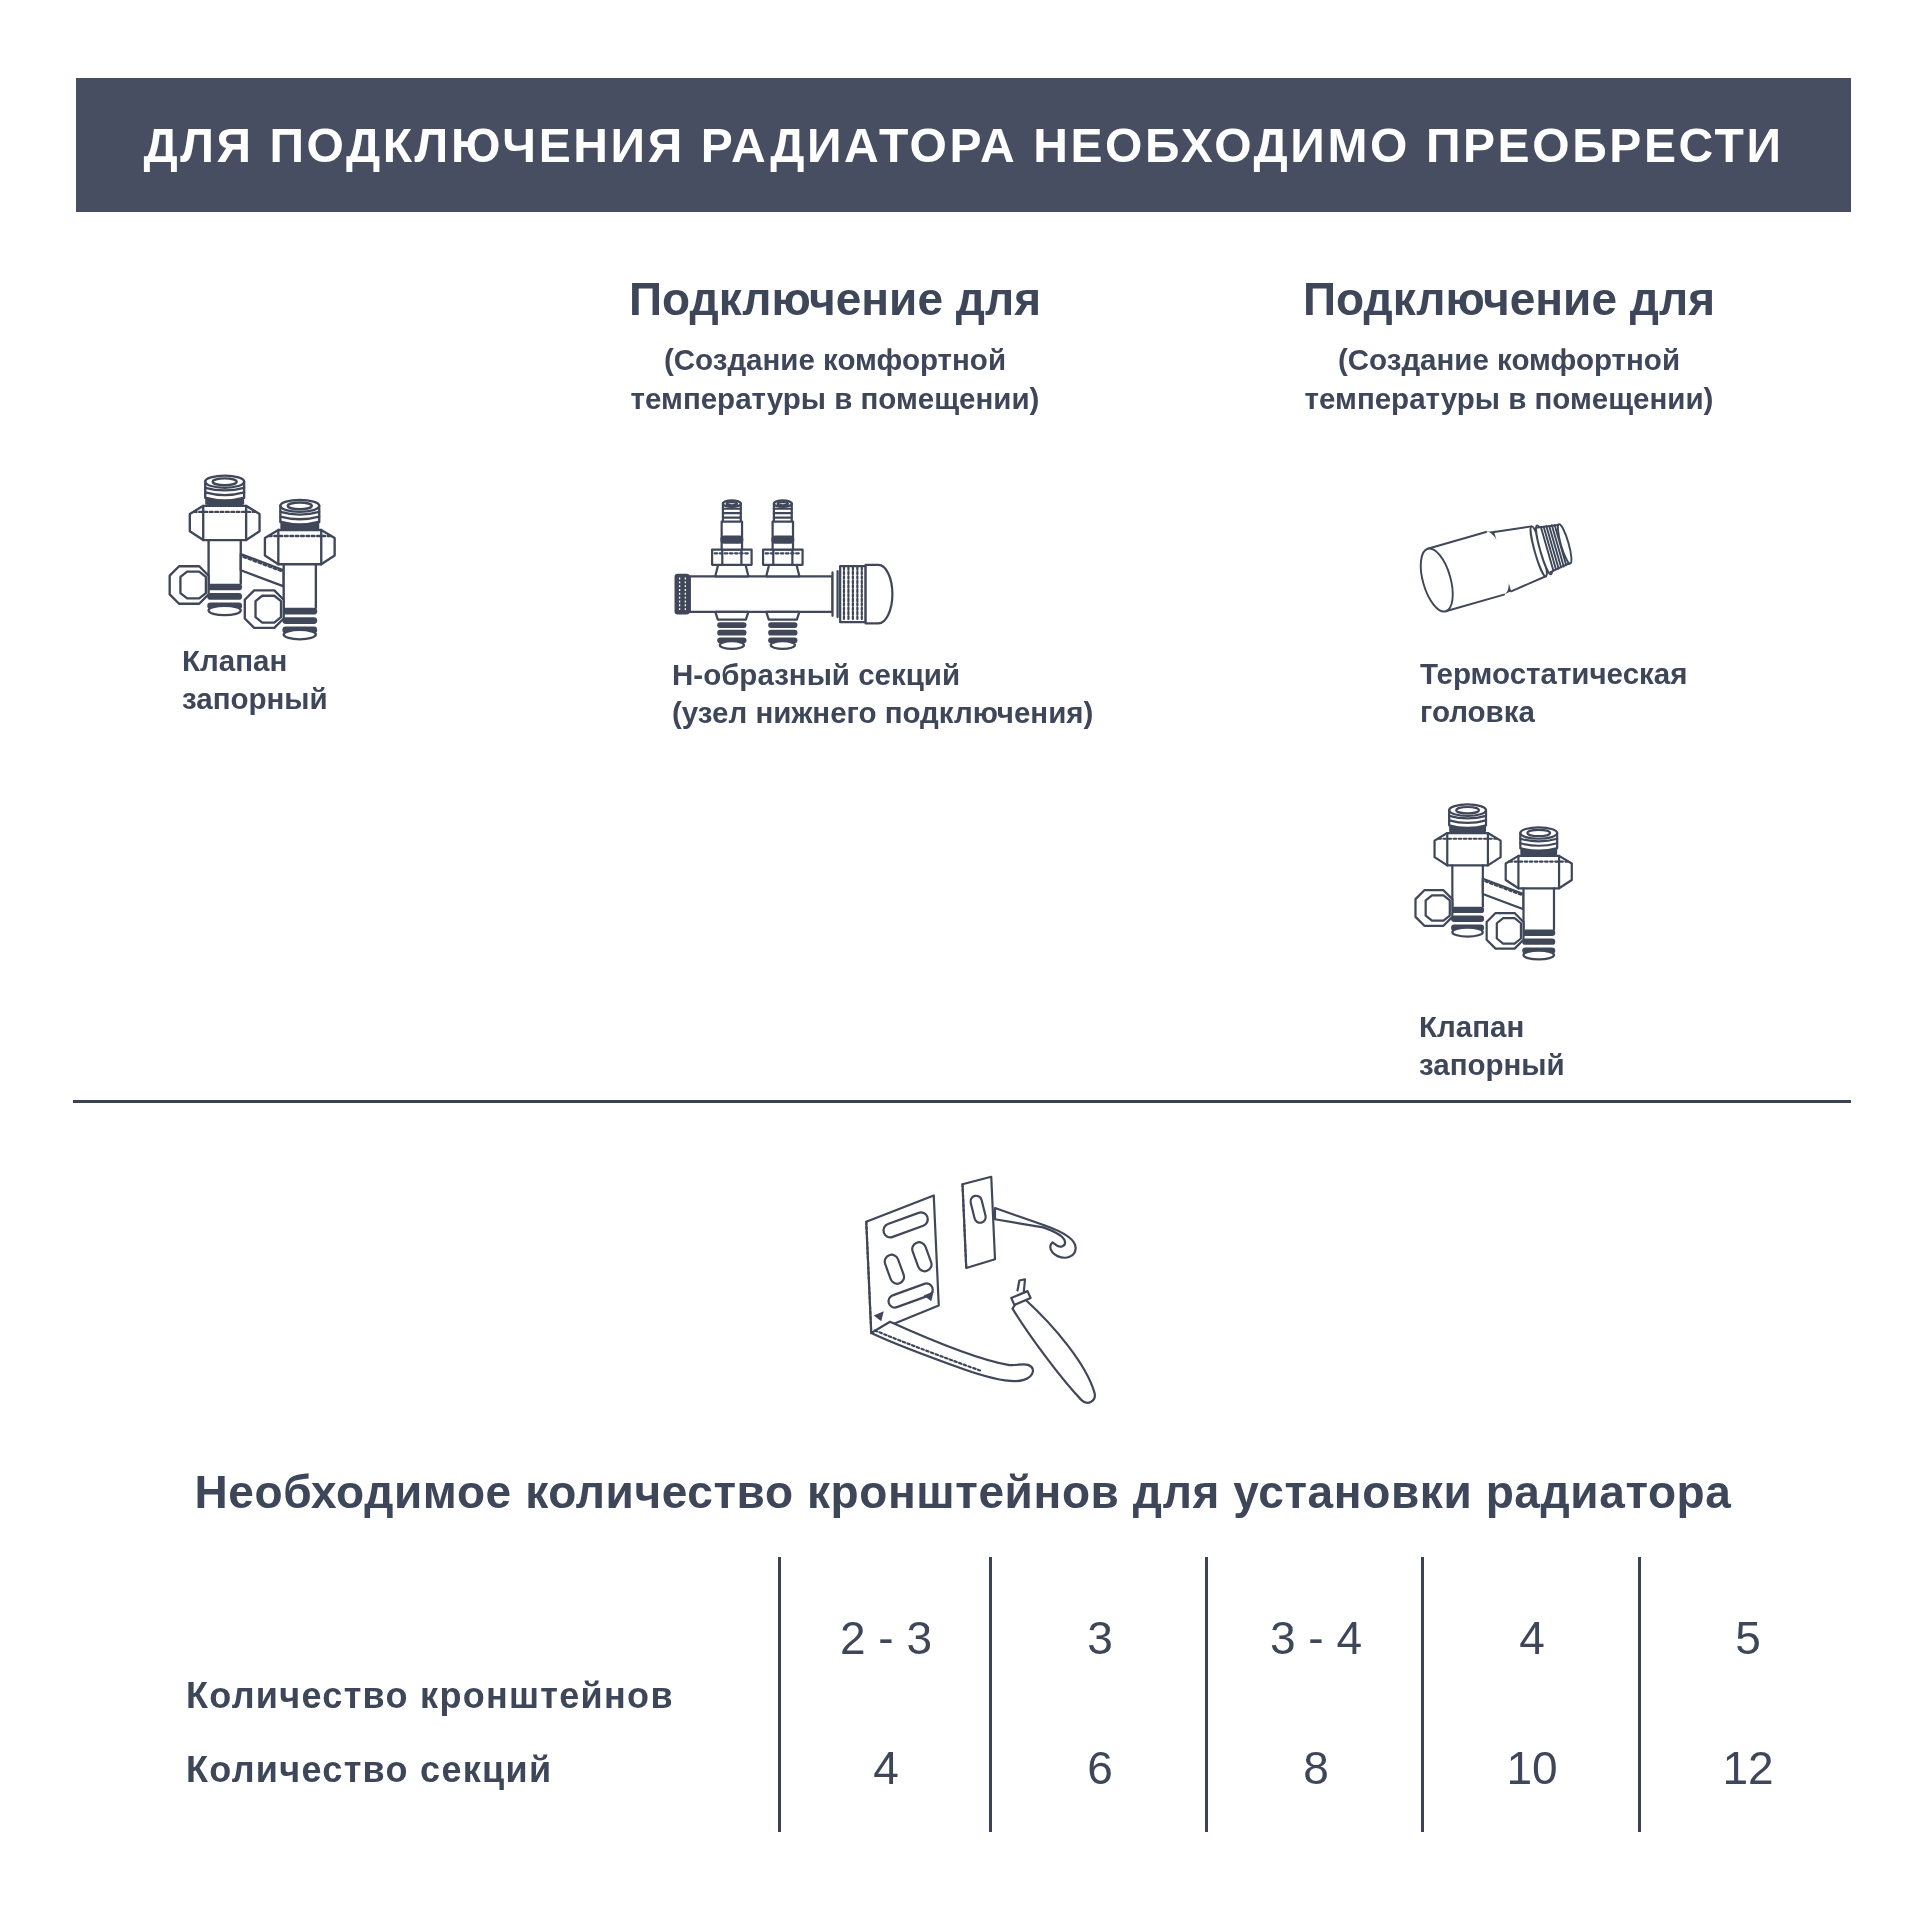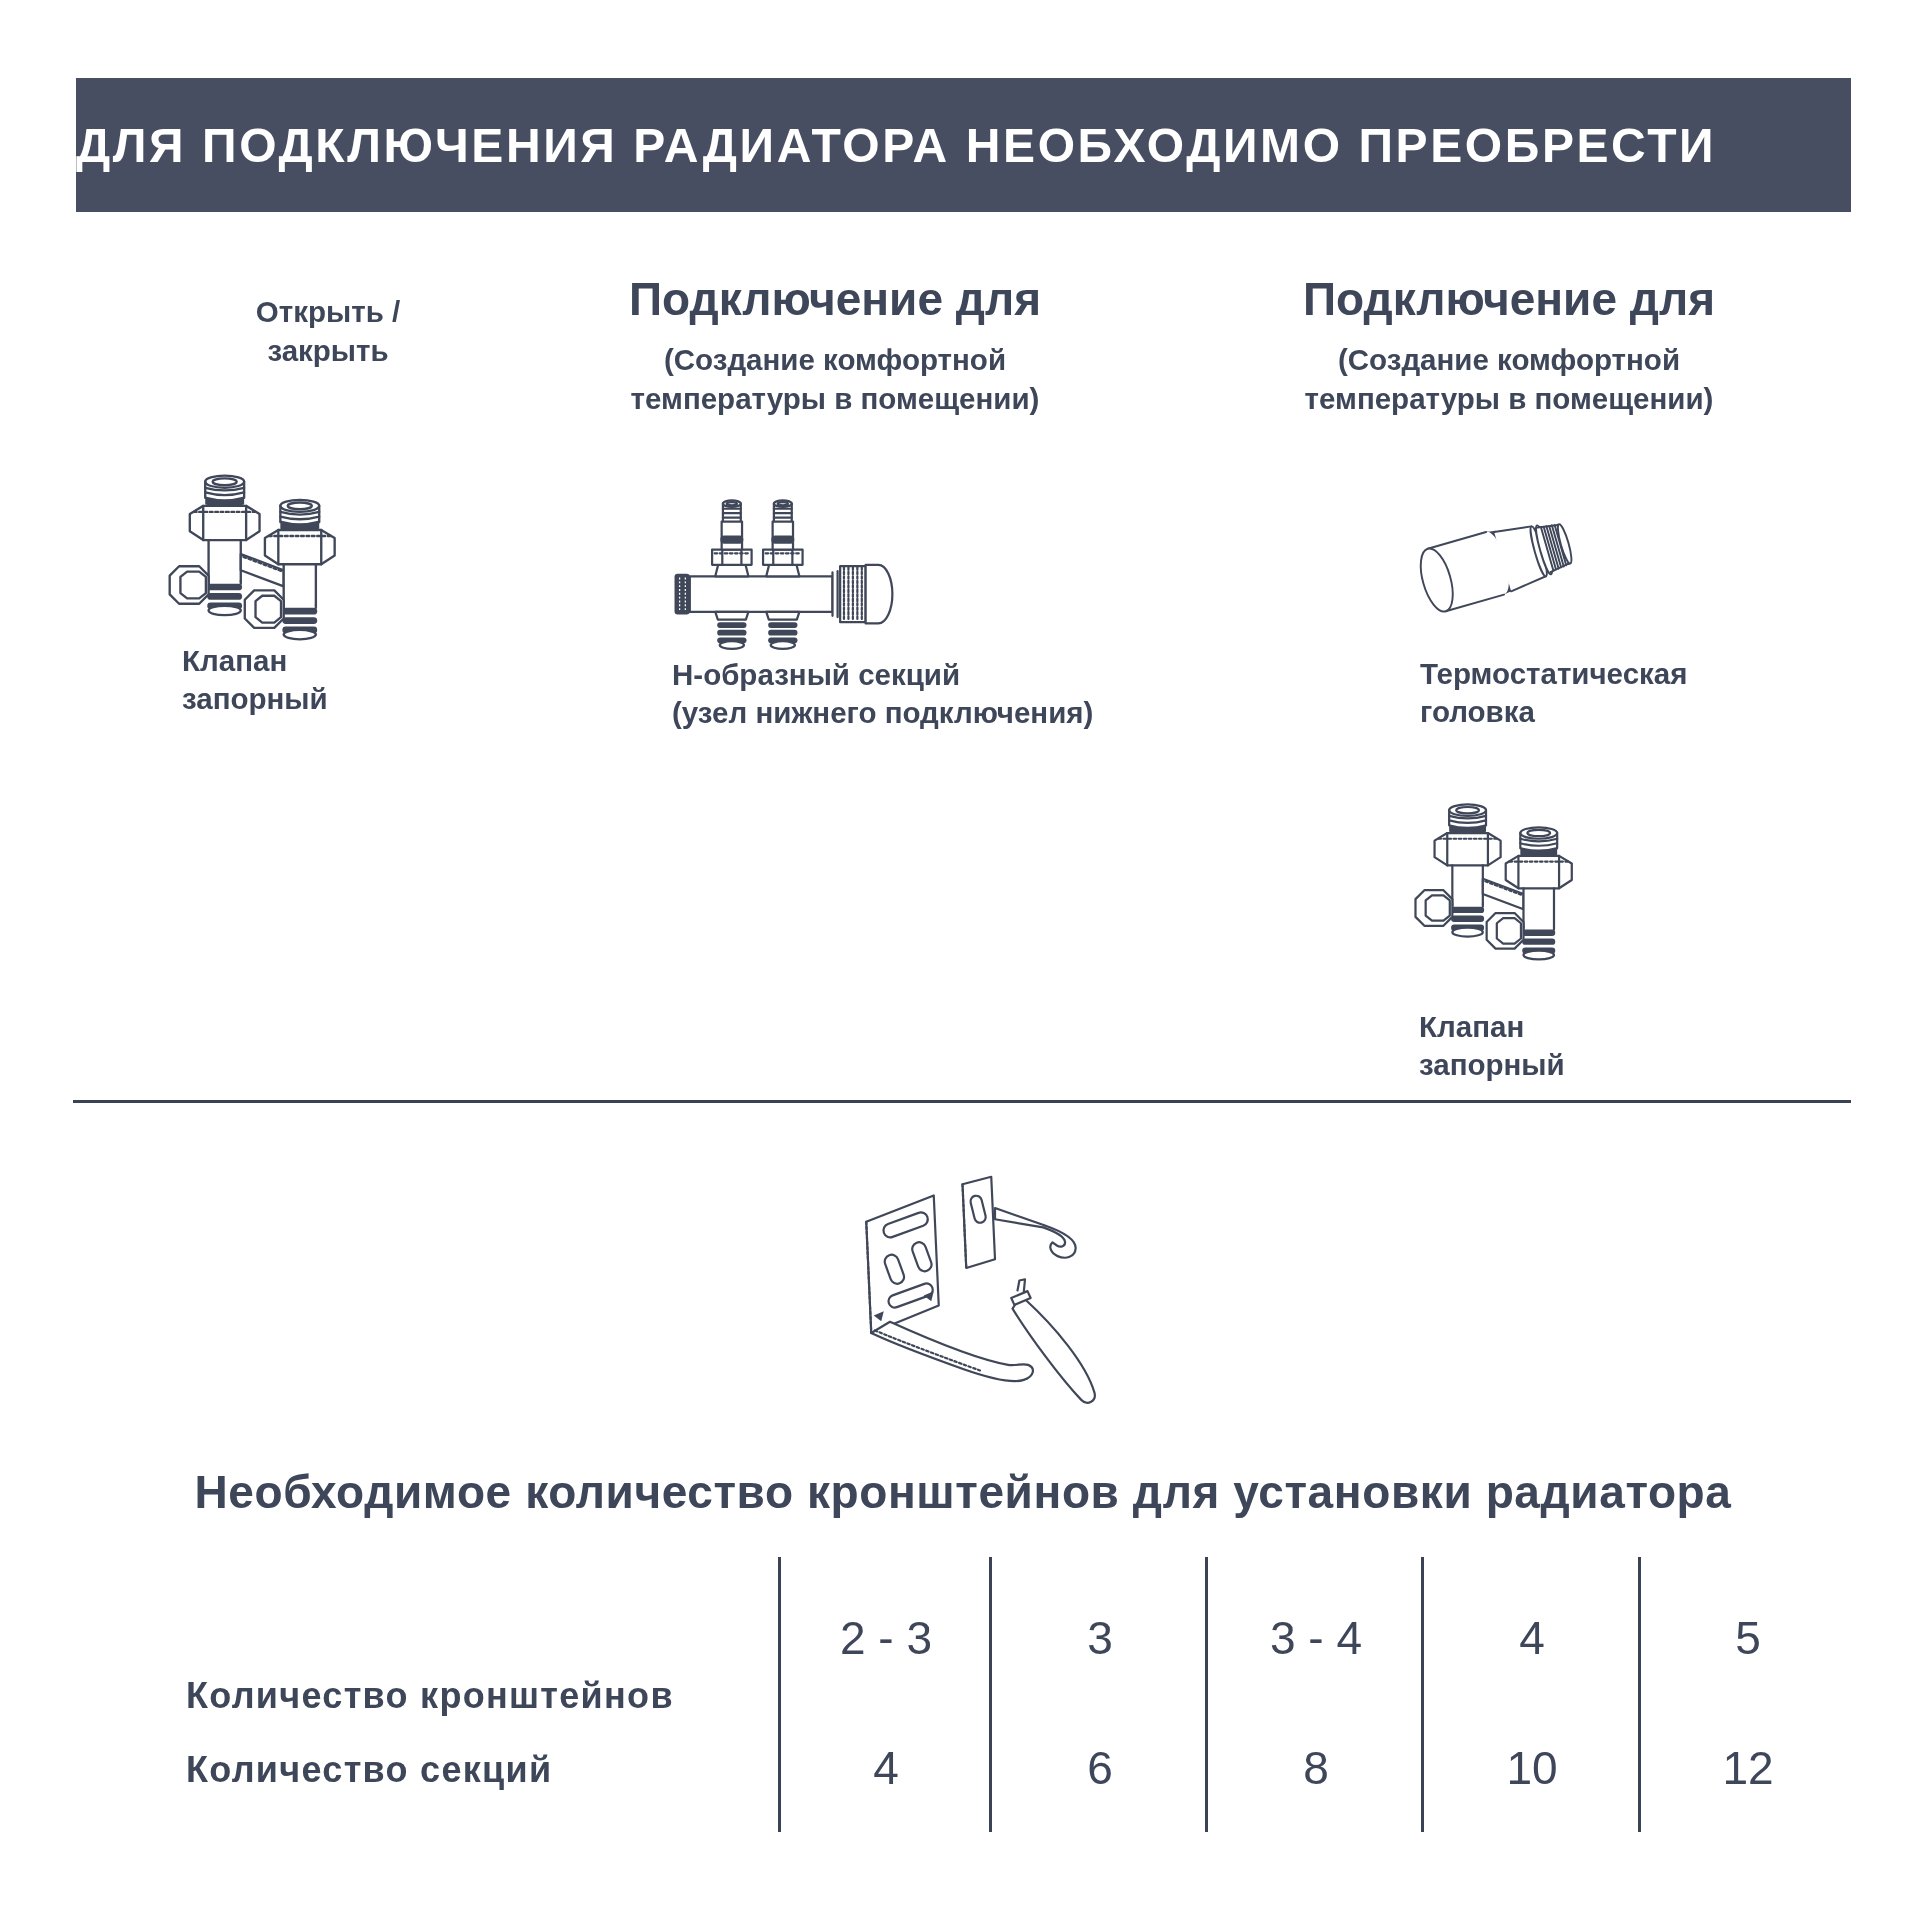--- a/index.html
+++ b/index.html
@@ -1,19 +1,19 @@
 <!DOCTYPE html>
 <html style="font-size:10.3px"><head>
 <meta charset="utf-8">
 <style>
   html,body{margin:0;padding:0;background:#ffffff;}
   #canvas{position:relative;width:1926px;height:1926px;background:#ffffff;overflow:hidden;
           font-family:"Liberation Sans","DejaVu Sans",sans-serif;color:#3e4659;}
   .banner{position:absolute;left:76px;top:78px;width:1775px;height:134px;background:#474e61;
-          display:flex;align-items:center;}
+          display:flex;align-items:center;justify-content:center;}
   .banner-title{color:#ffffff;font-size:48px;font-weight:700;letter-spacing:2.6px;white-space:nowrap;}
   .col{position:absolute;top:275px;text-align:center;}
   #col1{left:71px;width:514px;}
   #col2{left:578px;width:514px;}
   #col3{left:1175px;width:668px;}
   .col-title{font-size:46px;font-weight:700;line-height:1.05;}
   .col-sub{margin-top:18px;font-size:29.5px;font-weight:700;line-height:1.32;}
   .cap{position:absolute;font-size:29.5px;font-weight:700;line-height:1.28;text-align:left;}
   .ill{position:absolute;}
   .divider{position:absolute;left:73px;top:1100px;width:1778px;height:3.2px;background:#3a4254;}
@@ -146,24 +146,20 @@
         <path d="M300,228 L303,212 L312,210 L310,231" class="ln wh"></path>
       </g>
     </defs>
   </svg>
 
   <div class="banner">
     <div class="banner-title">ДЛЯ ПОДКЛЮЧЕНИЯ РАДИАТОРА НЕОБХОДИМО ПРЕОБРЕСТИ</div>
   </div>
 
   <div class="col" id="col1">
-    <div class="col-sub">
-      <div>Открыть /</div>
-      <div>закрыть</div>
-    </div>
   </div>
   <svg class="ill" viewBox="-8 0 260 255" style="left:164px;top:471px;width:175px;height:171px">
       <use href="#valve-g"></use>
     </svg>
   <div class="cap" style="left:182px;top:642px">
     <div>Клапан</div>
     <div>запорный</div>
   </div>
 
   <div class="col" id="col2">

